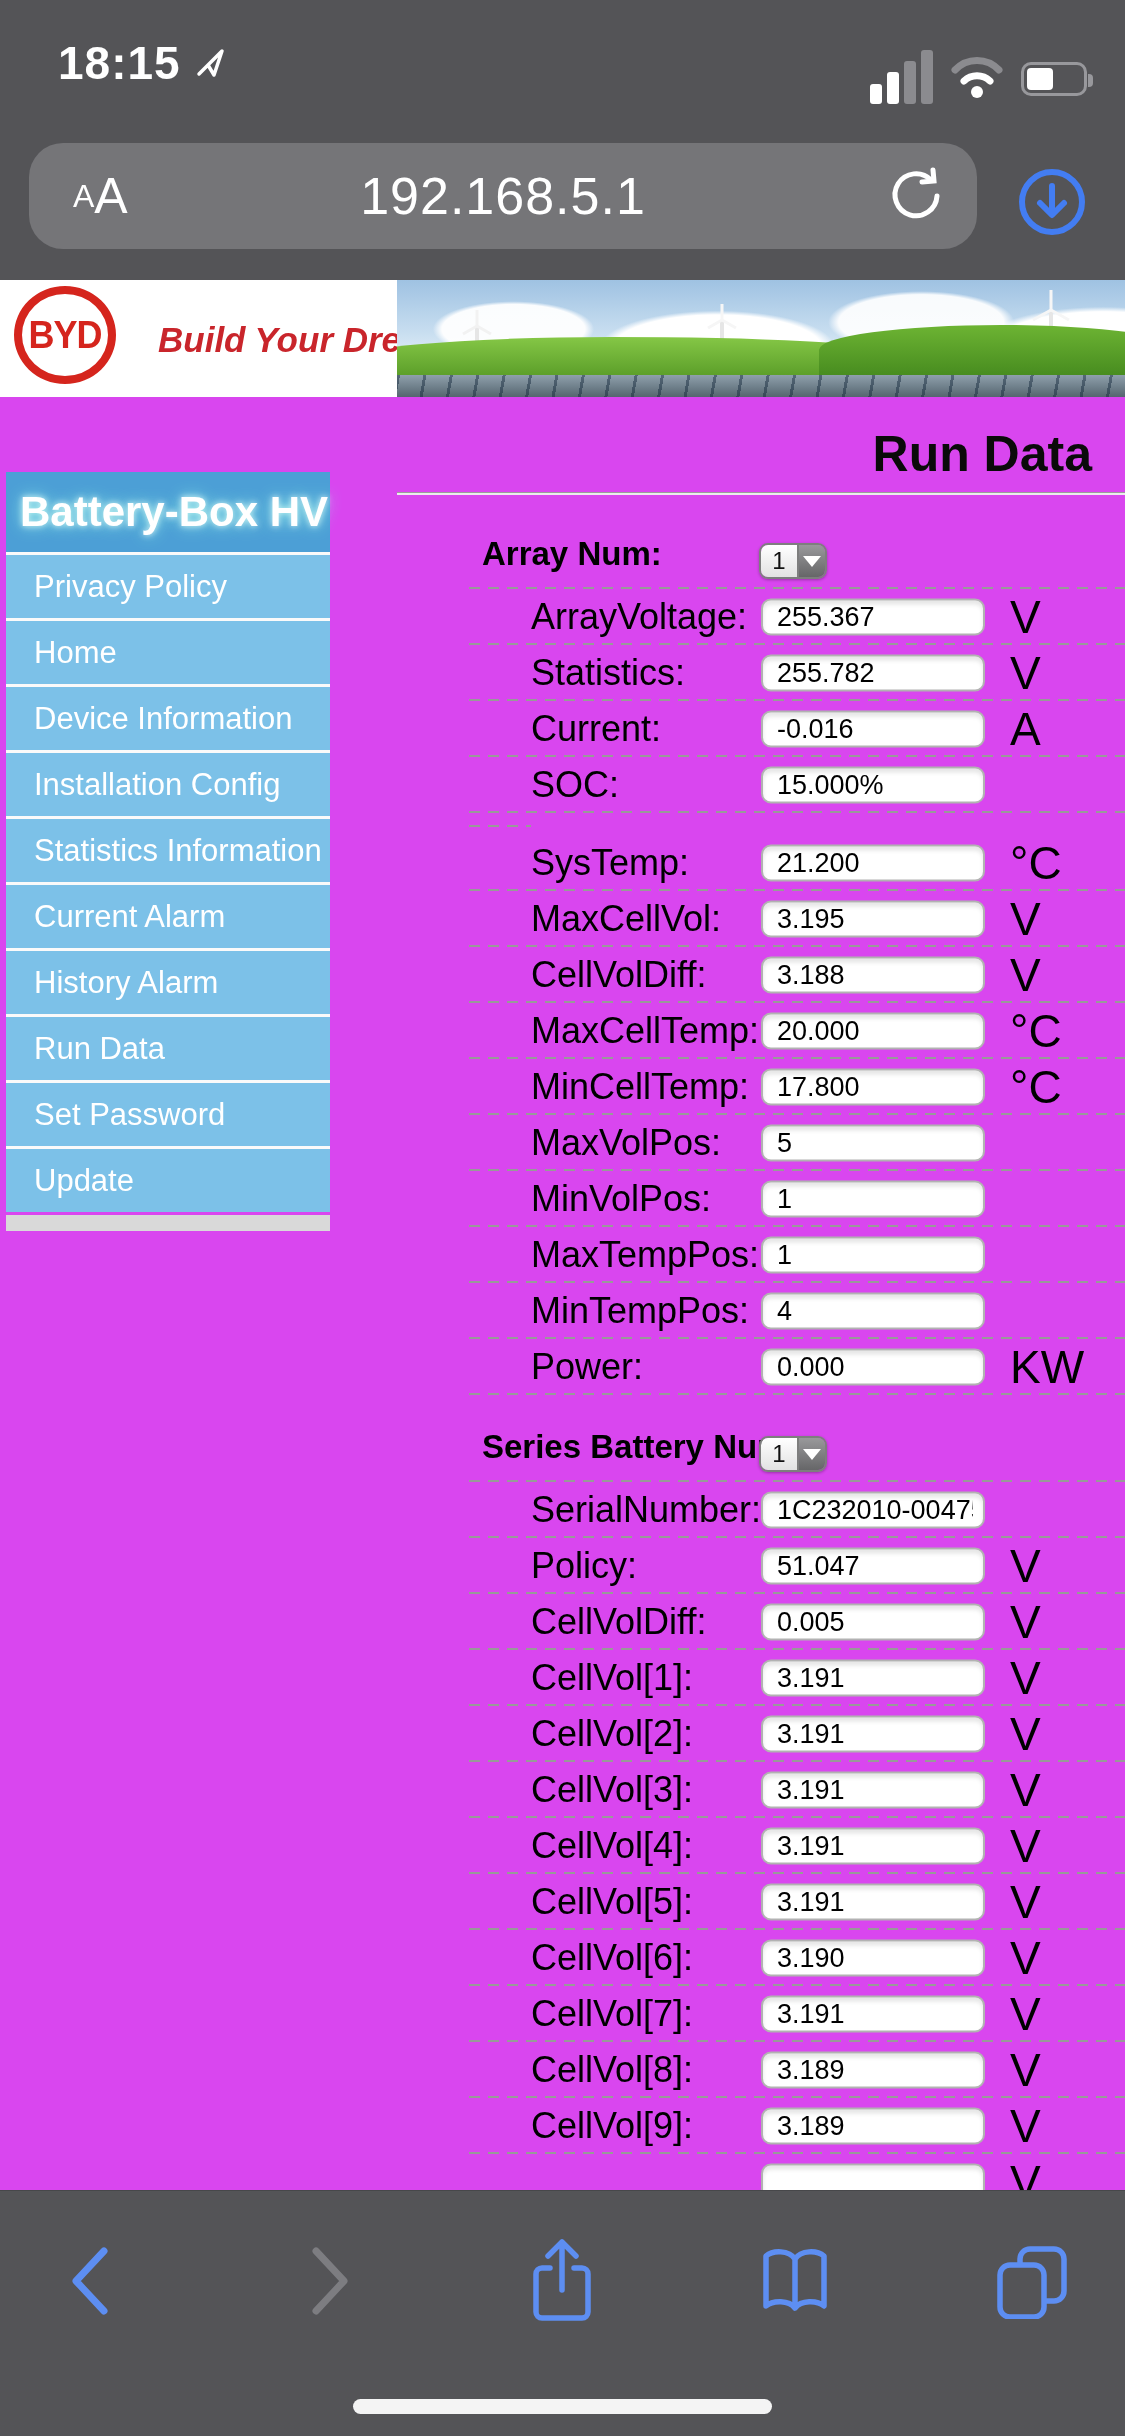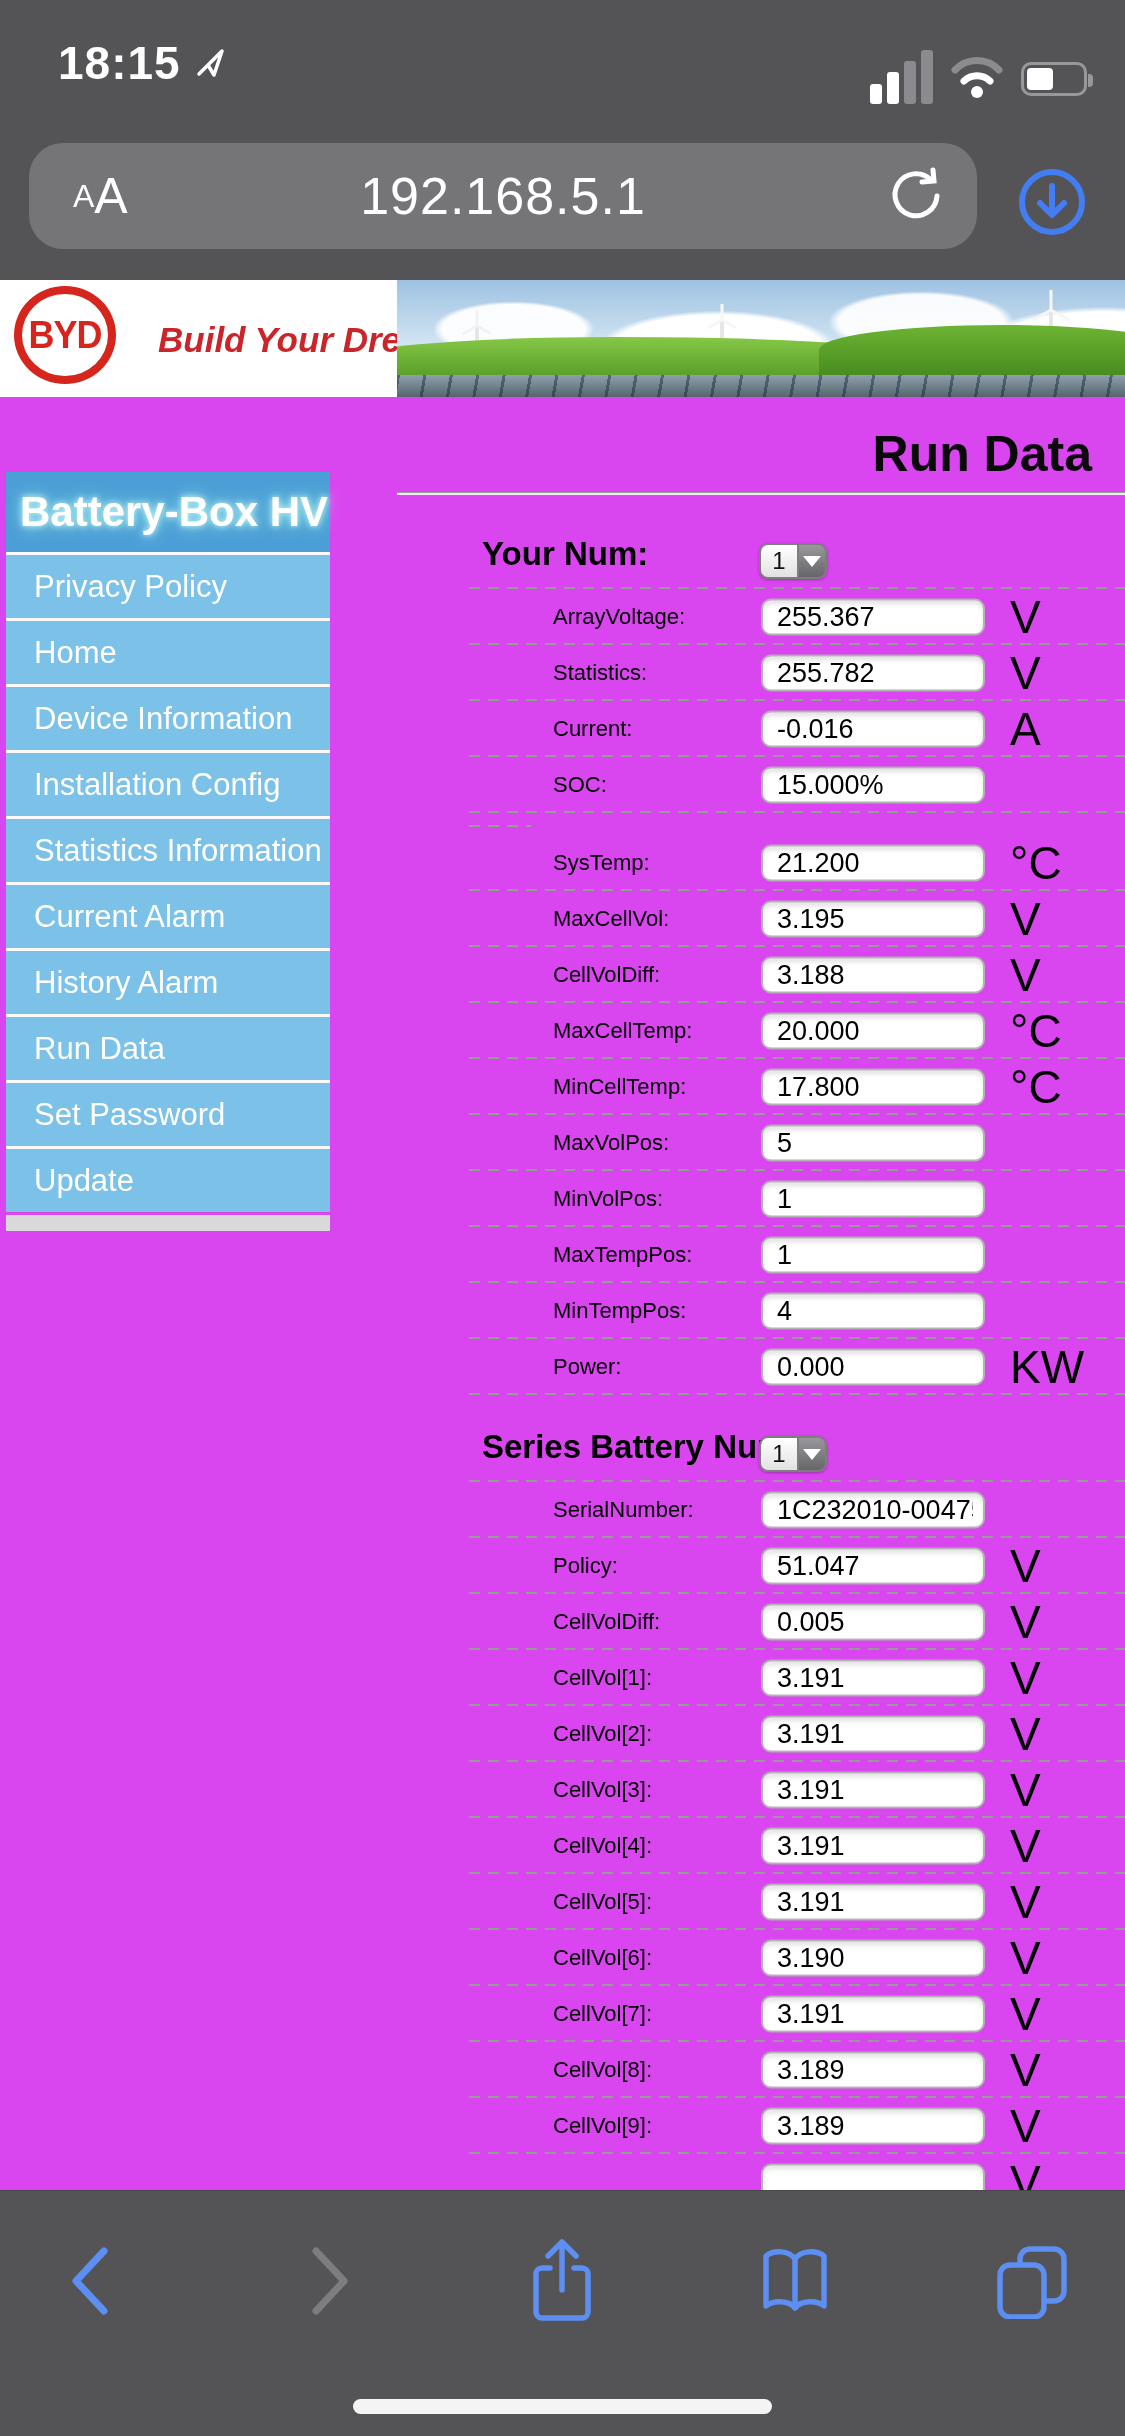--- a/index.html
+++ b/index.html
@@ -60,21 +60,21 @@
   .dash::after{content:'';position:absolute;left:0;right:0;bottom:0;height:2px;
     background:repeating-linear-gradient(90deg,#999 0 11px,transparent 11px 19px);}
   .sec-head{position:relative;height:92px;}
   .sec-head.series{height:75px;margin-top:12px;}
   .sec-label{position:absolute;left:13px;bottom:16px;font-size:33px;font-weight:bold;color:#000;}
   .dropdown{position:absolute;left:290px;bottom:10px;width:68px;height:36px;border:2px solid #7e7e7e;border-radius:9px;display:flex;overflow:hidden;box-shadow:0 1px 3px rgba(0,0,0,.3);cursor:pointer;}
   .dd-val{width:36px;background:linear-gradient(#fff,#e2e2e2);display:flex;align-items:center;justify-content:center;font-size:24px;color:#111;}
   .dd-btn{flex:1;background:linear-gradient(#99999b 0%,#666668 100%);border-left:2px solid #7e7e7e;display:flex;align-items:center;justify-content:center;}
   .dd-tri{width:0;height:0;border-left:9px solid transparent;border-right:9px solid transparent;border-top:11px solid #fff;}
   .frow{position:relative;height:56px;}
-  .flabel{position:absolute;left:84px;top:50%;transform:translateY(-50%);font-size:22px;color:#000;}
+  .flabel{position:absolute;left:62px;top:50%;transform:translateY(-50%);font-size:36px;color:#000;}
   .finput{position:absolute;left:292px;top:50%;transform:translateY(-50%);width:224px;height:37px;border:2px solid #b2b2b2;border-radius:10px;background:#fff;box-shadow:inset 0 4px 4px rgba(0,0,0,.10);font-size:27px;color:#000;padding:0 10px 0 14px;outline:none;}
   .funit{position:absolute;left:541px;top:50%;transform:translateY(-50%);font-size:46px;color:#000;font-weight:400;}
   .row-spacer{position:relative;height:22px;}
   .row-spacer::after{content:'';position:absolute;left:0;top:12px;width:62px;height:2px;
     background:repeating-linear-gradient(90deg,#999 0 11px,transparent 11px 19px);}
 
   
   .toolbar{position:absolute;left:0;top:2190px;width:1125px;height:246px;background:#545457;border-top:1px solid #47474a;z-index:20;}
   .tb-ic{position:absolute;top:30px;width:120px;height:120px;display:flex;align-items:center;justify-content:center;cursor:pointer;}
   .homebar{position:absolute;left:353px;top:208px;width:419px;height:15px;border-radius:9px;background:#f4f4f4;}
@@ -178,21 +178,21 @@
         <div class="sb-item">History Alarm</div>
         <div class="sb-item">Run Data</div>
         <div class="sb-item">Set Password</div>
         <div class="sb-item">Update</div>
       </div>
     <div class="sb-foot"></div>
   </div>
 
   <div class="formcol">
     <div class="sec-head dash">
-      <span class="sec-label">Your Num:</span>
+      <span class="sec-label">Array Num:</span>
       <div class="dropdown">
         <span class="dd-val">1</span>
         <span class="dd-btn">
             <span class="dd-tri"></span>
           </span>
       </div>
     </div>
     <div id="array-rows">
         <div class="frow dash">
           <span class="flabel">ArrayVoltage:</span>

